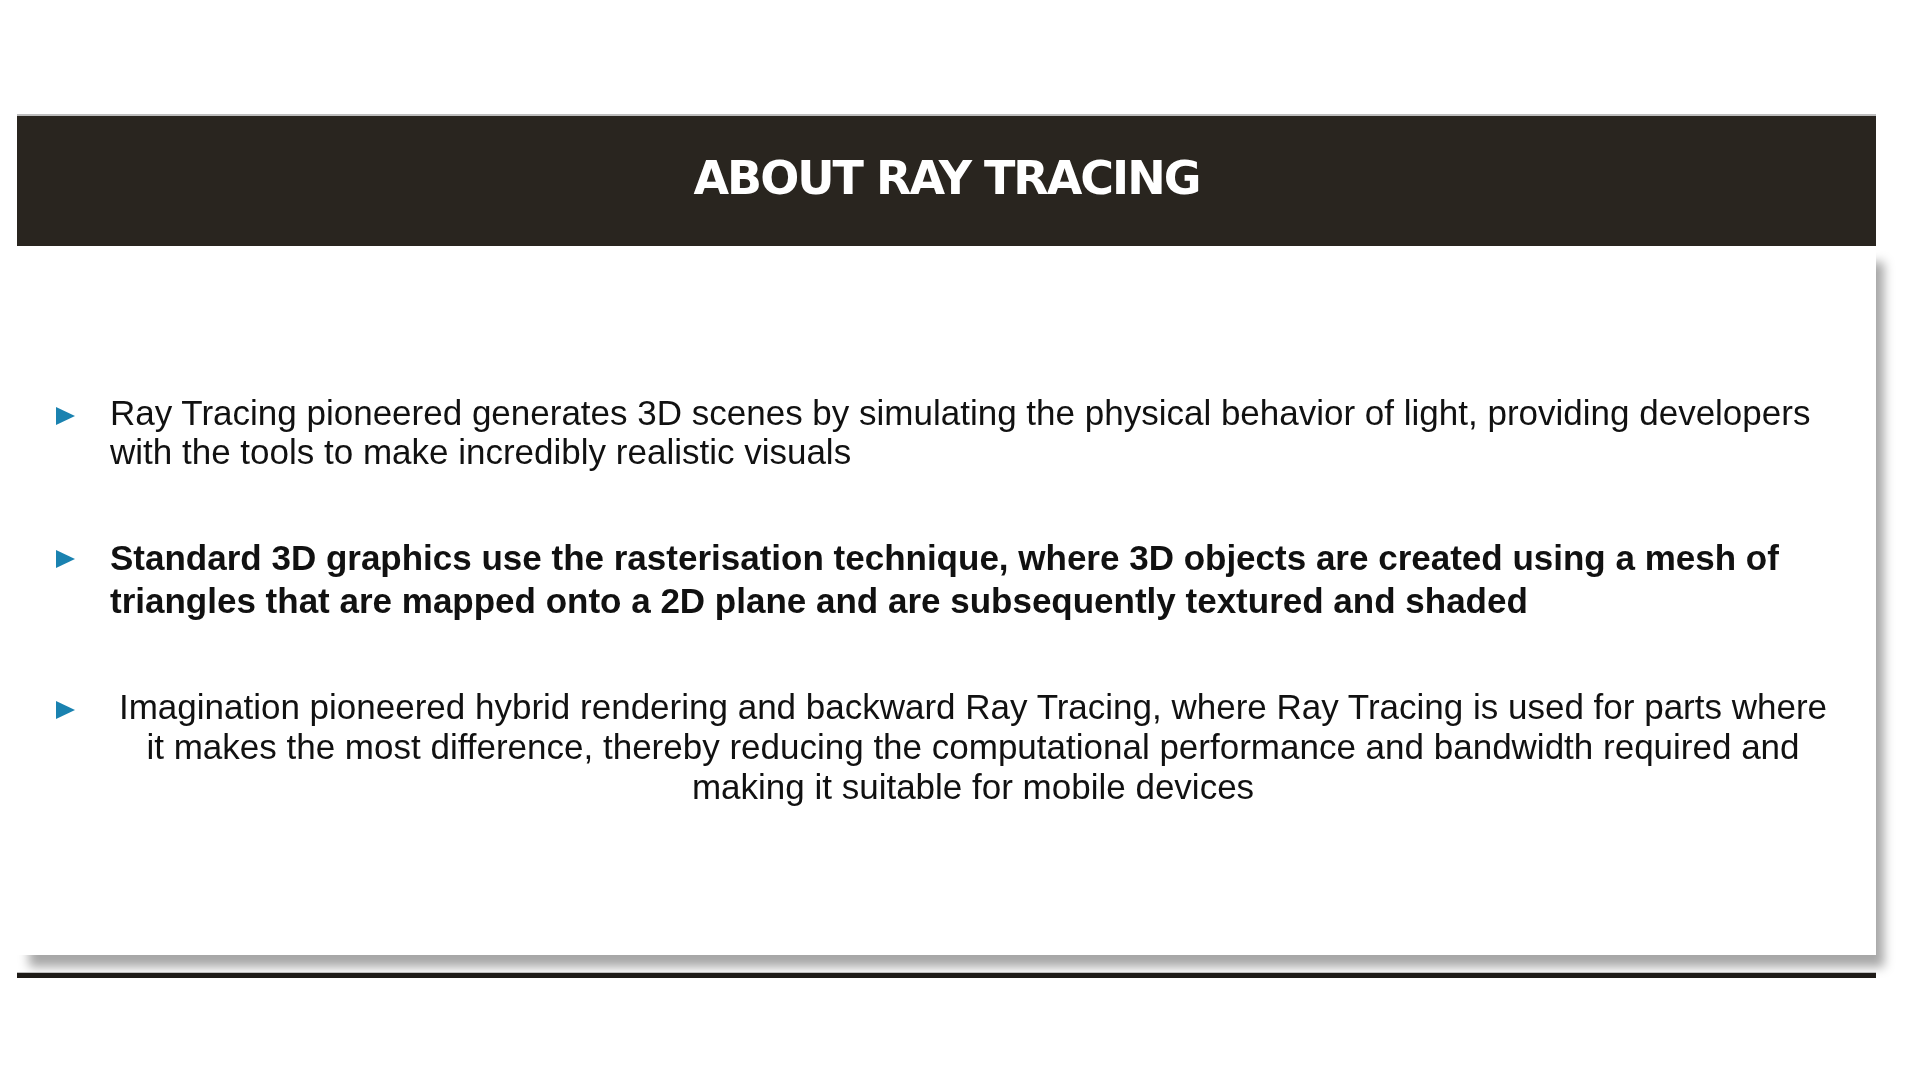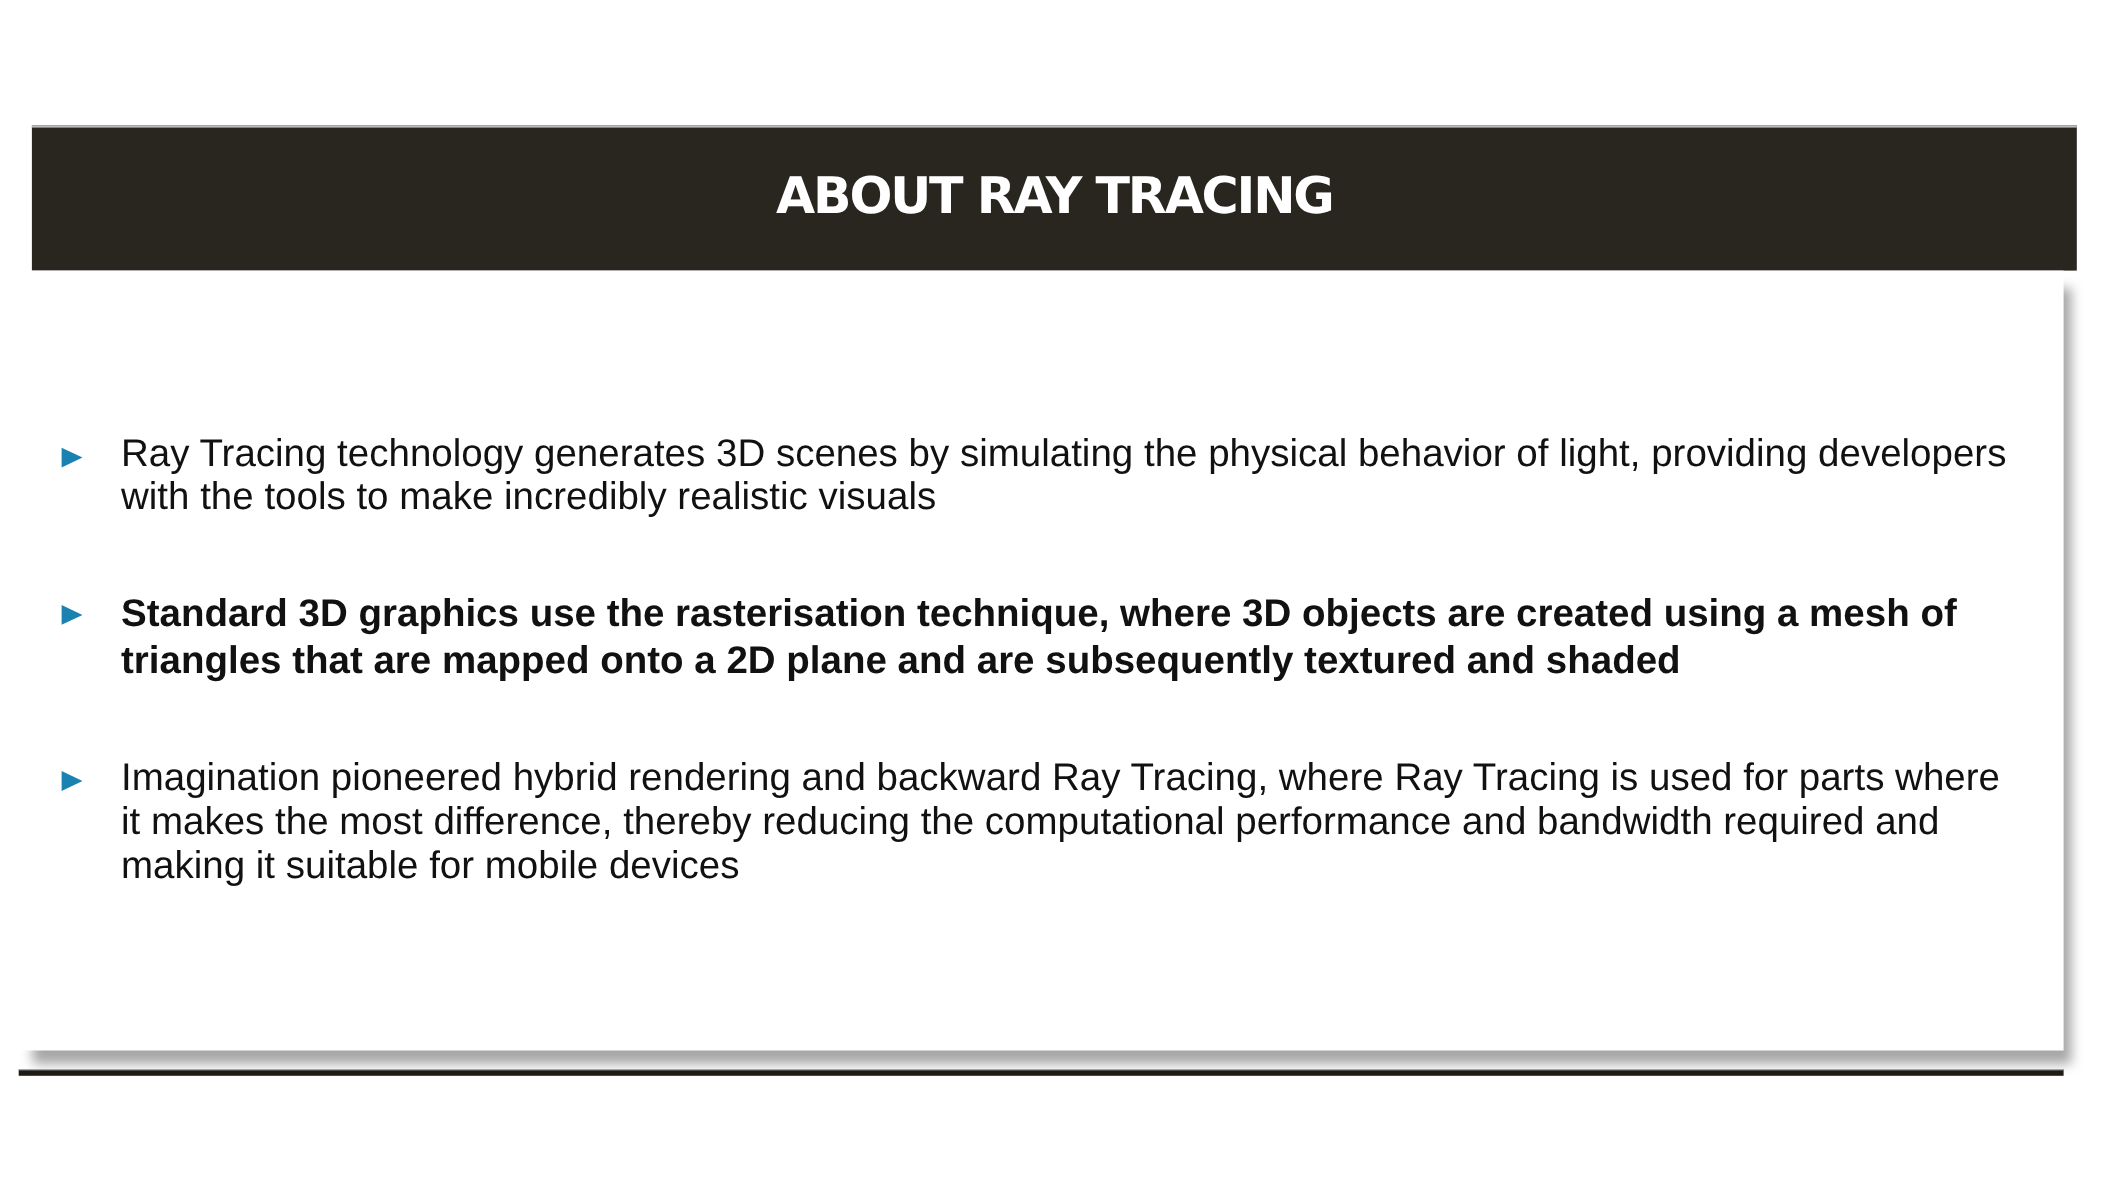--- a/index.html
+++ b/index.html
@@ -3,21 +3,21 @@
 <meta charset="utf-8">
 <style>
   html, body { margin:0; padding:0; }
   body {
     width:1920px; height:1080px; background:#ffffff; position:relative; overflow:hidden;
     font-family:"Liberation Sans", sans-serif;
   }
   .slide-header {
     position:absolute; left:17px; top:114px; width:1859px; height:132px;
     background:#29251f; border-top:2px solid #bdbdbd; box-sizing:border-box;
-    display:flex; align-items:center; justify-content:center;margin-left:12px;
+    display:flex; align-items:center; justify-content:center;
   }
   .slide-title {
     color:#ffffff; font-family:"DejaVu Sans", sans-serif; font-weight:bold;
     font-size:46px; letter-spacing:-2px; text-transform:uppercase;
     transform:scaleY(1.0); margin-top:-6px;
   }
   .slide-body {
     position:absolute; left:17px; top:246px; width:1859px; height:709px;
     background:#ffffff;
     box-shadow: 10px 14px 10px -2px rgba(0,0,0,0.35);
@@ -42,26 +42,26 @@
 <body>
 
 <div class="slide-header">
   <div class="slide-title">ABOUT RAY TRACING</div>
 </div>
 
 <div class="slide-body">
   <ul class="bullet-list">
     <li class="bullet-item" style="top:147px;">
       <span class="bullet-icon"></span>
-      <span class="bullet-text">Ray Tracing technology generates 3D scenes by simulating the physical behavior of light, providing developers with the tools to make incredibly realistic visuals</span>
+      <span class="bullet-text">Ray Tracing pioneered generates 3D scenes by simulating the physical behavior of light, providing developers with the tools to make incredibly realistic visuals</span>
     </li>
     <li class="bullet-item" style="top:290px;">
       <span class="bullet-icon"></span>
       <span class="bullet-text" style="line-height:43px;font-weight:bold;">Standard 3D graphics use the rasterisation technique, where 3D objects are created using a mesh of triangles that are mapped onto a 2D plane and are subsequently textured and shaded</span>
     </li>
-    <li class="bullet-item" style="top:441px;">
+    <li class="bullet-item" style="top:441px;text-align:center;">
       <span class="bullet-icon"></span>
       <span class="bullet-text" style="line-height:40px;">Imagination pioneered hybrid rendering and backward Ray Tracing, where Ray Tracing is used for parts where it makes the most difference, thereby reducing the computational performance and bandwidth required and making it suitable for mobile devices</span>
     </li>
   </ul>
 </div>
 
 <div class="bottom-rule"></div>
 
 </body></html>

